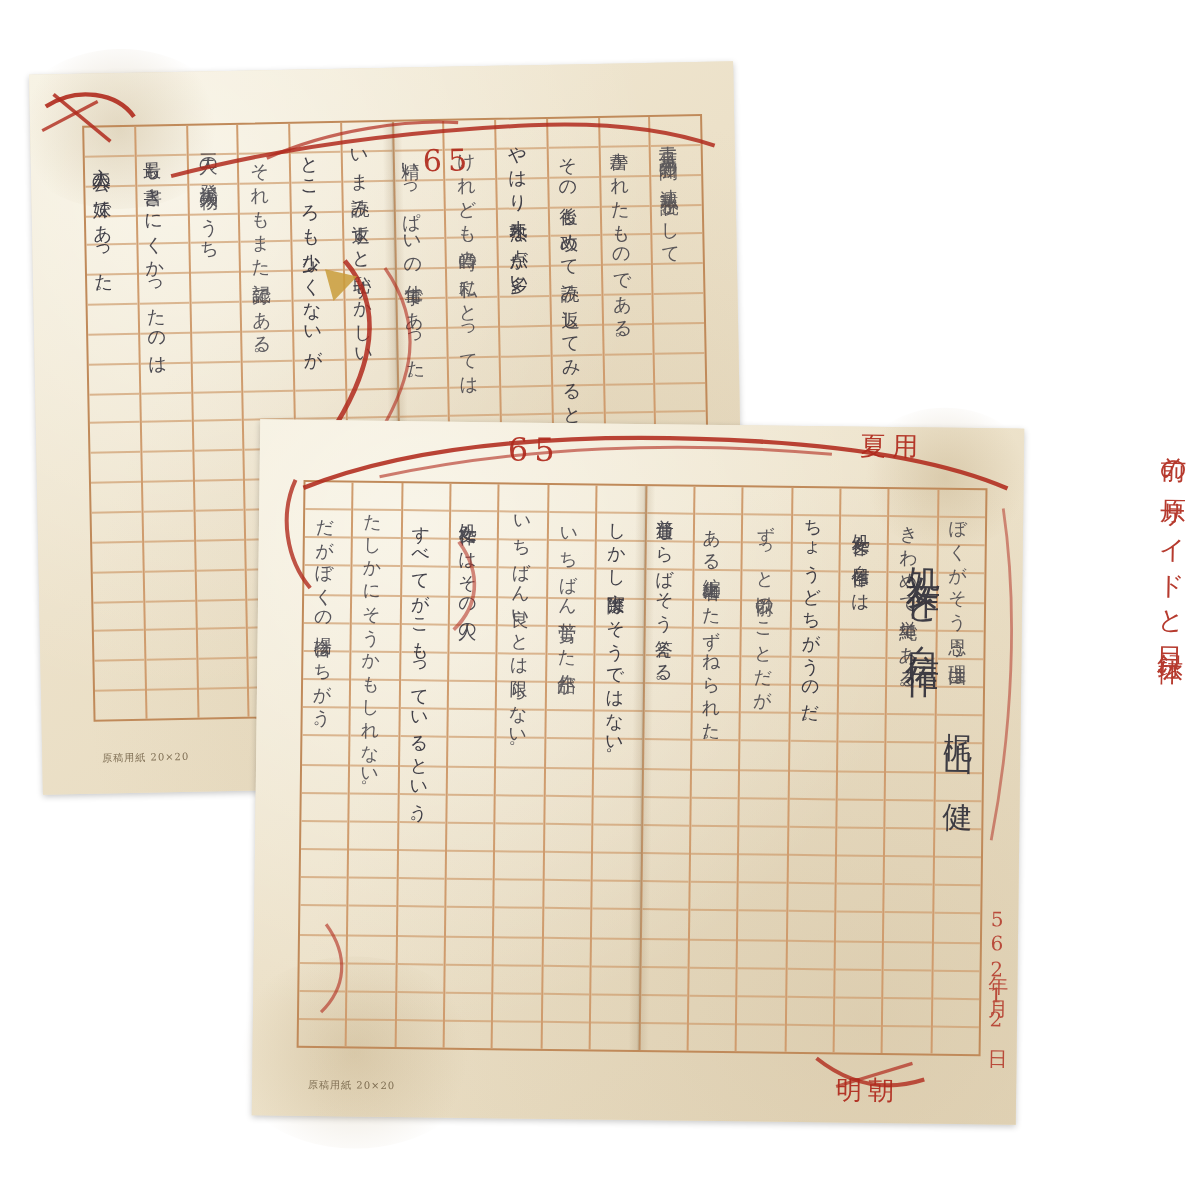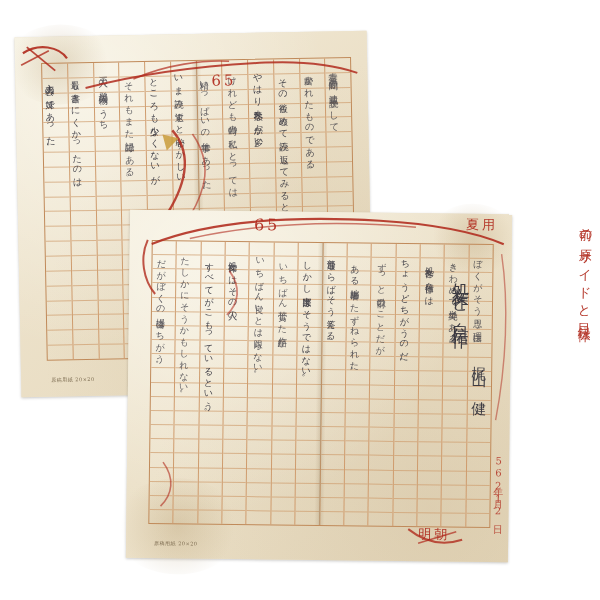--- a/index.html
+++ b/index.html
@@ -871,20 +871,20 @@
       <path d="M60 28 C130 12 210 8 286 14" stroke="#b02a1d" stroke-width="1.5" fill="none" opacity="0.6"></path>
       <path d="M18 30 C10 48 14 70 26 84" stroke="#b02a1d" stroke-width="2" fill="none" opacity="0.8"></path>
       <path d="M100 60 C112 76 110 92 98 104" stroke="#b02a1d" stroke-width="1.8" fill="none" opacity="0.55"></path>
       <path d="M36 252 C48 268 46 284 34 296" stroke="#b02a1d" stroke-width="1.6" fill="none" opacity="0.6"></path>
       <path d="M282 316 C300 330 318 332 336 326" stroke="#b02a1d" stroke-width="2" fill="none" opacity="0.8"></path>
       <path d="M292 330 L330 318" stroke="#b02a1d" stroke-width="1.6" fill="none" opacity="0.7"></path>
       <path d="M372 40 C380 90 378 150 368 206" stroke="#b02a1d" stroke-width="1.4" fill="none" opacity="0.5"></path>
     </svg>
 
     <div class="vtext red big" style="left:124px;top:6px;writing-mode:horizontal-tb;font-size:16px;">65</div>
-    <div class="vtext red big" style="left:300px;top:4px;writing-mode:horizontal-tb;font-size:13px;margin-left:36px;">夏用</div>
-    <div class="vtext red big" style="left:292px;bottom:20px;writing-mode:horizontal-tb;font-size:13px;">明朝</div>
+    <div class="vtext red big" style="left:300px;top:4px;writing-mode:horizontal-tb;font-size:13px;">夏用</div>
+    <div class="vtext red big" style="left:292px;bottom:8px;writing-mode:horizontal-tb;font-size:13px;">明朝</div>
     <div class="footer-note" style="left:28px;bottom:12px;">原稿用紙 20×20</div>
   </div>
 
   <div class="vtext red" id="side-note" style="right:8px;top:218px;font-size:13px;letter-spacing:3px;transform:rotate(1deg);">前の原サイドと目録体</div>
 
 </div>
 
 </body></html>

